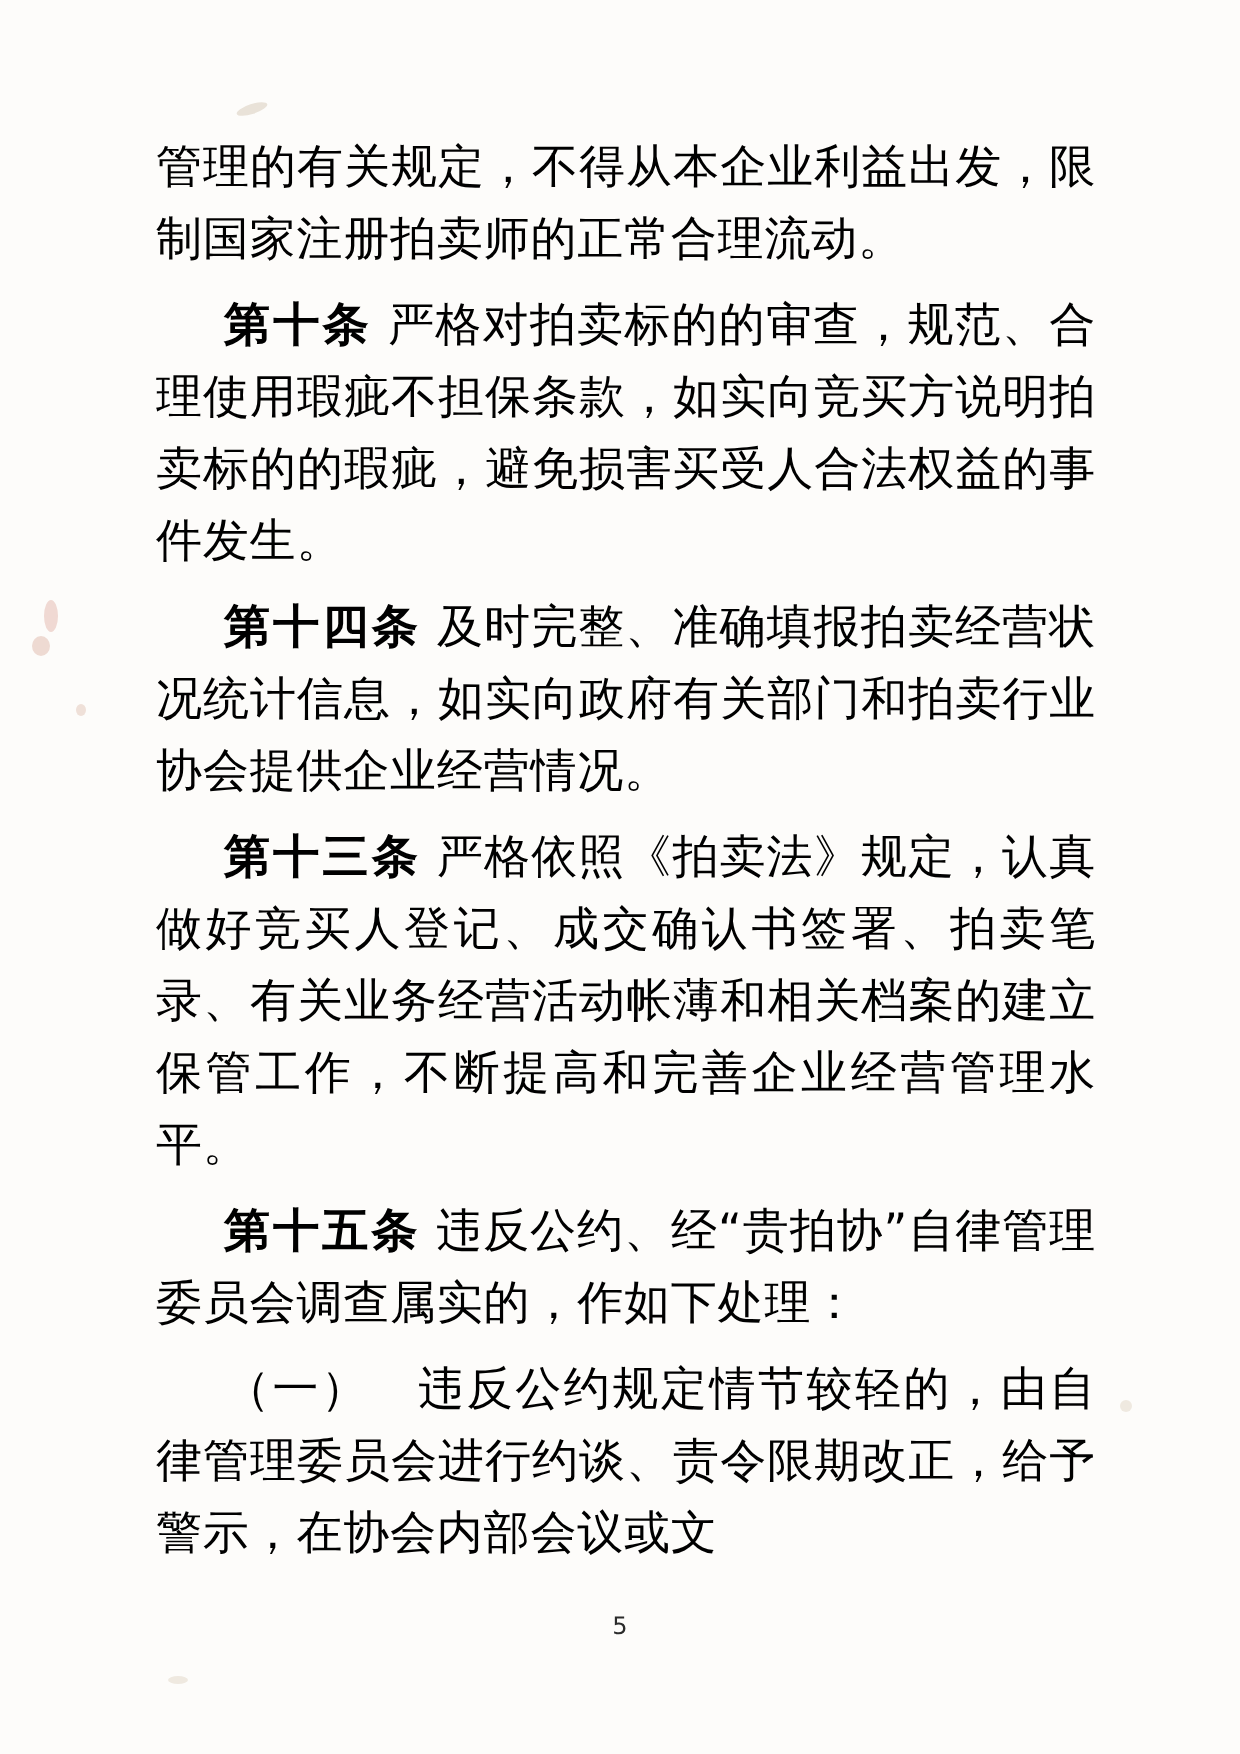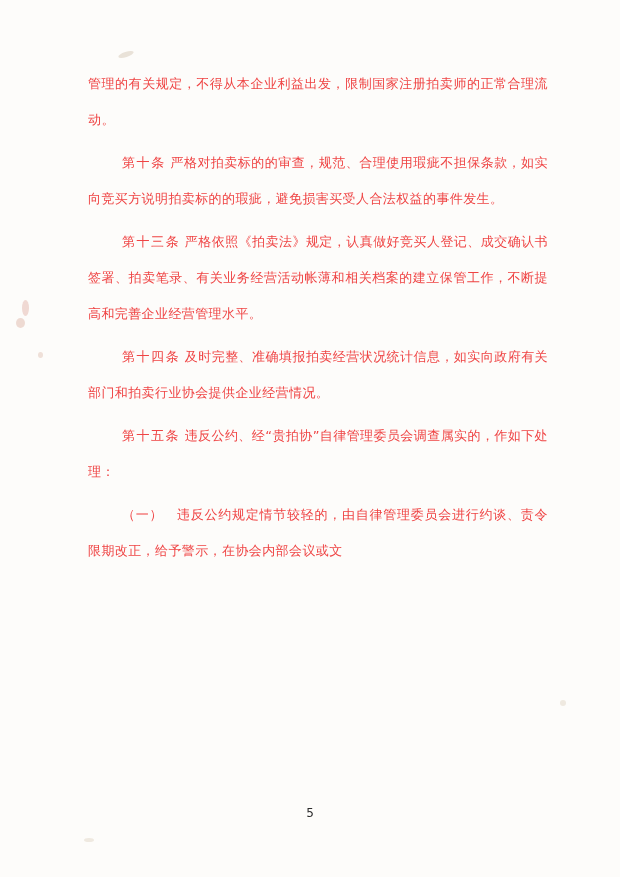--- a/index.html
+++ b/index.html
@@ -32,37 +32,37 @@
   .sp5 { left: 560px; top: 700px; width: 6px;  height: 6px;  background: #efe9e0; }
   .sp6 { left: 84px;  top: 838px; width: 10px; height: 4px;  background: #efe9e0; }
 
   .content {
     position: absolute;
     left: 72px;
     top: 66px;
     width: 476px;
   }
   p {
-    margin: 0 0 0 16px;
+    margin: 0 0 0 6px;
     font-family: "DejaVu Sans", sans-serif;
-    font-size: 13px;
+    font-size: 23px;
     line-height: 36px;
-    color: #ef4444;
+    color: #000000;
     text-align: justify;
     text-justify: inter-ideograph;
     letter-spacing: 0.4px;
   }
   p.indent {
     text-indent: 34px;
   }
   p + p {
     margin-top: 7px;
   }
   .article-no {
-    font-weight: normal;
+    font-weight: bold;
     letter-spacing: 1.5px;
   }
   .page-number {
     position: absolute;
     left: 0;
     top: 806px;
     width: 620px;
     text-align: center;
     font-family: "DejaVu Sans", sans-serif;
     font-size: 12px;
@@ -88,27 +88,27 @@
     </p>
 
     <p class="indent">
       <span class="article-no">第十条</span>
       <span>严格对拍卖标的的审查，规范、合理使用瑕疵不担保条款，如实向竞买方说明拍卖标的的瑕疵，避免损害买受人合法权益的事件发生。</span>
     </p>
 
 
 
     <p class="indent">
-      <span class="article-no">第十三条</span>
-      <span>严格依照《拍卖法》规定，认真做好竞买人登记、成交确认书签署、拍卖笔录、有关业务经营活动帐薄和相关档案的建立保管工作，不断提高和完善企业经营管理水平。</span>
+      <span class="article-no">第十四条</span>
+      <span>及时完整、准确填报拍卖经营状况统计信息，如实向政府有关部门和拍卖行业协会提供企业经营情况。</span>
     </p>
 
     <p class="indent">
-      <span class="article-no">第十四条</span>
-      <span>及时完整、准确填报拍卖经营状况统计信息，如实向政府有关部门和拍卖行业协会提供企业经营情况。</span>
+      <span class="article-no">第十三条</span>
+      <span>严格依照《拍卖法》规定，认真做好竞买人登记、成交确认书签署、拍卖笔录、有关业务经营活动帐薄和相关档案的建立保管工作，不断提高和完善企业经营管理水平。</span>
     </p>
 
     <p class="indent">
       <span class="article-no">第十五条</span>
       <span>违反公约、经“贵拍协”自律管理委员会调查属实的，作如下处理：</span>
     </p>
 
     <p class="indent">
       <span>（一）　违反公约规定情节较轻的，由自律管理委员会进行约谈、责令限期改正，给予警示，在协会内部会议或文</span>
     </p>

